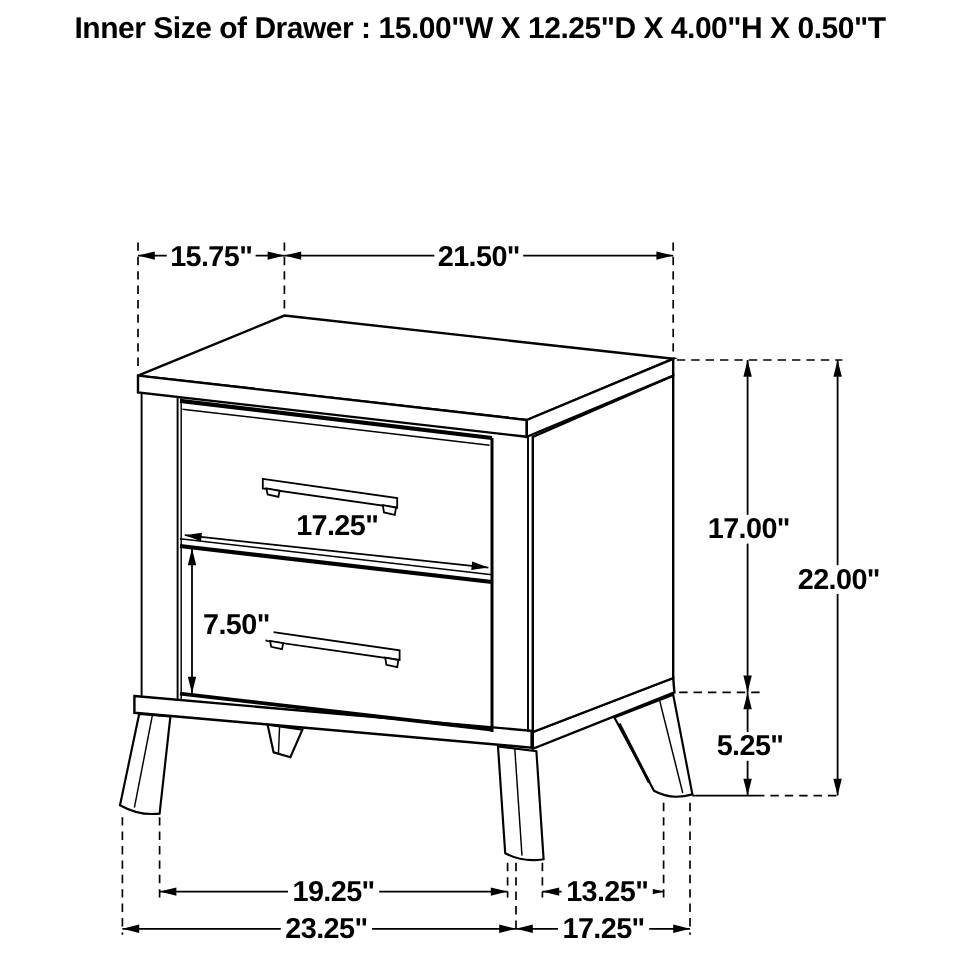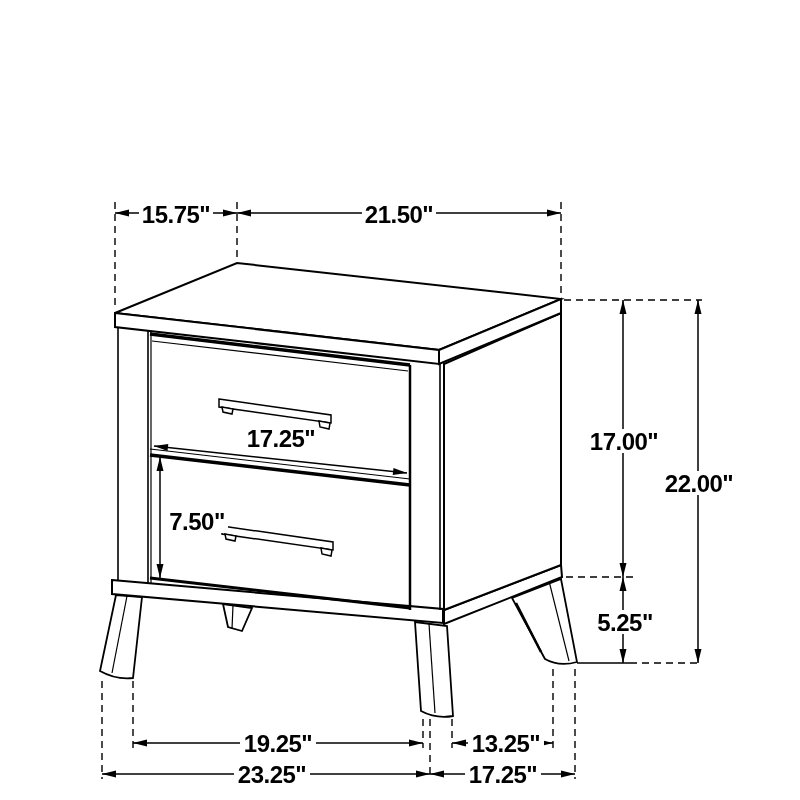--- a/index.html
+++ b/index.html
@@ -20,20 +20,21 @@
   .l25{stroke:#000;stroke-width:2.5;fill:none;}
   .l35{stroke:#000;stroke-width:3.5;fill:none;}
   .l30{stroke:#000;stroke-width:3;fill:none;}
   .leg{stroke:#000;stroke-width:1.8;fill:#fff;}
   .hnd{stroke:#000;stroke-width:1.5;fill:#fff;}
 </style>
 </head>
 <body>
 
 <div class="page">
+  <div class="title">Inner Size of Drawer : 15.00"W X 12.25"D X 4.00"H X 0.50"T</div>
 
   <svg width="800" height="800" viewBox="0 0 800 800">
 
     <g>
       <path class="ext" d="M115 202 V310"></path>
       <path class="ext" d="M237 202 V261"></path>
       <path class="ext" d="M561 202 V296"></path>
       <path class="ext" d="M564 300 H702"></path>
       <path class="ext" d="M566 577 H634"></path>
       <path class="l16" d="M577 663 H630"></path>

